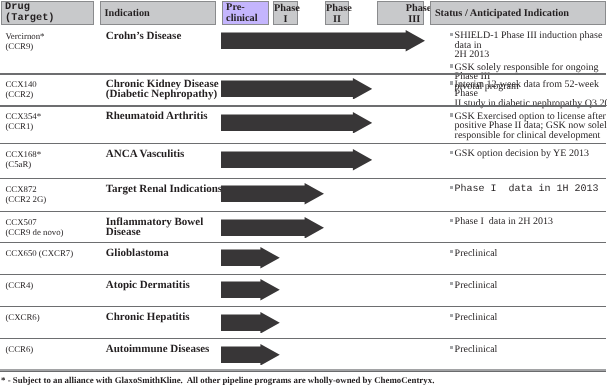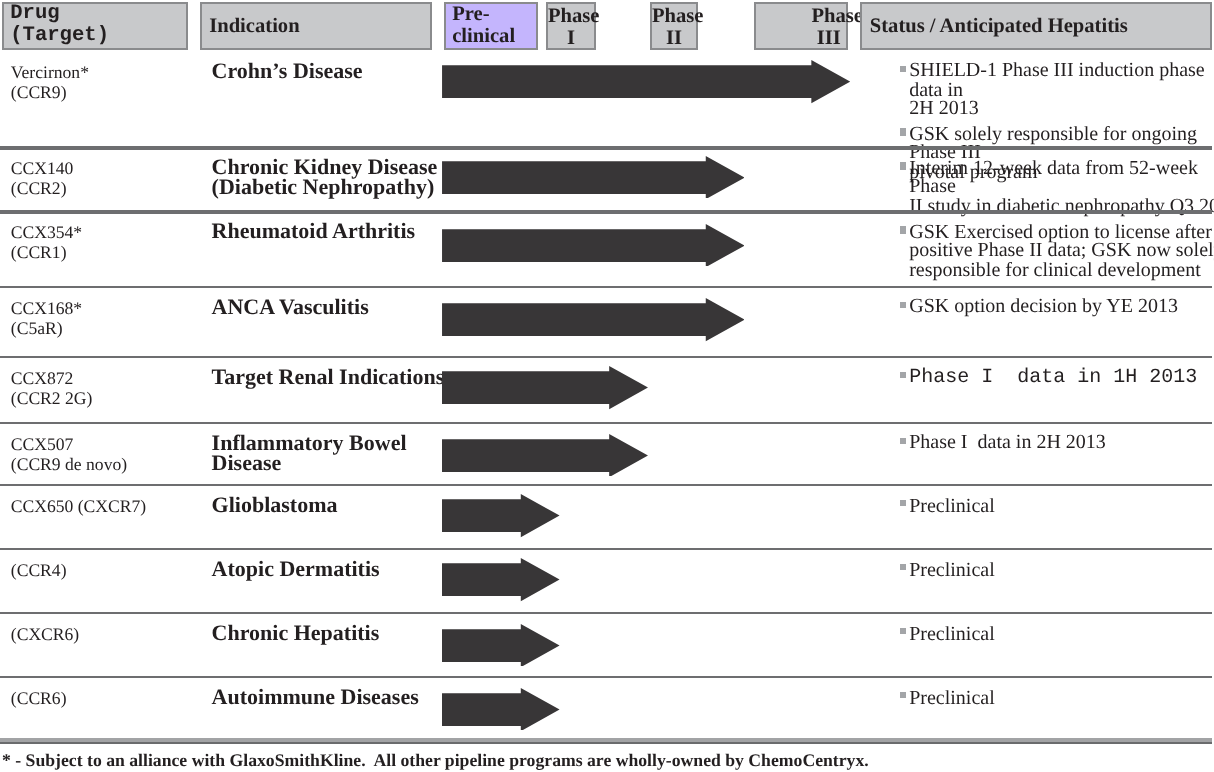--- a/index.html
+++ b/index.html
@@ -63,21 +63,21 @@
   <div class="hdr-cell ctr one" style="left: 273px; width: 25px; background: rgb(200, 201, 203); border-color: rgb(138, 139, 141);">
     <div class="hdr-lbl">Phase I</div>
   </div>
   <div class="hdr-cell ctr one" style="left: 325px; width: 24px; background: rgb(200, 201, 203); border-color: rgb(138, 139, 141);">
     <div class="hdr-lbl">Phase II</div>
   </div>
   <div class="hdr-cell ctr one" style="left: 376.7px; width: 47.3px; background: rgb(200, 201, 203); border-color: rgb(138, 139, 141); padding-left: 28px;">
     <div class="hdr-lbl">Phase III</div>
   </div>
   <div class="hdr-cell one" style="left: 430.3px; width: 175.9px; background: rgb(200, 201, 203); border-color: rgb(138, 139, 141);">
-    <div class="hdr-lbl">Status / Anticipated Hepatitis</div>
+    <div class="hdr-lbl">Status / Anticipated Indication</div>
   </div>
 
   <div class="row" style="top: 0px;">
     <div class="cell-drug" style="top: 31.8px;">Vercirnon*
 (CCR9)</div>
     <div class="cell-ind" style="top: 31.8px;">Crohn’s Disease</div>
     <div class="arrow-slot" style="left: 221.2px; top: 30.2px;">
         <svg width="204.10000000000002" height="21.6" viewBox="0 0 204.10000000000002 21.6">
           <path fill="#383637" d="M0 2.6000000000000014 L184.70000000000002 2.6000000000000014 L184.70000000000002 0 L204.10000000000002 10.8 L184.70000000000002 21.6 L184.70000000000002 19 L0 19 Z"></path>
         </svg>

